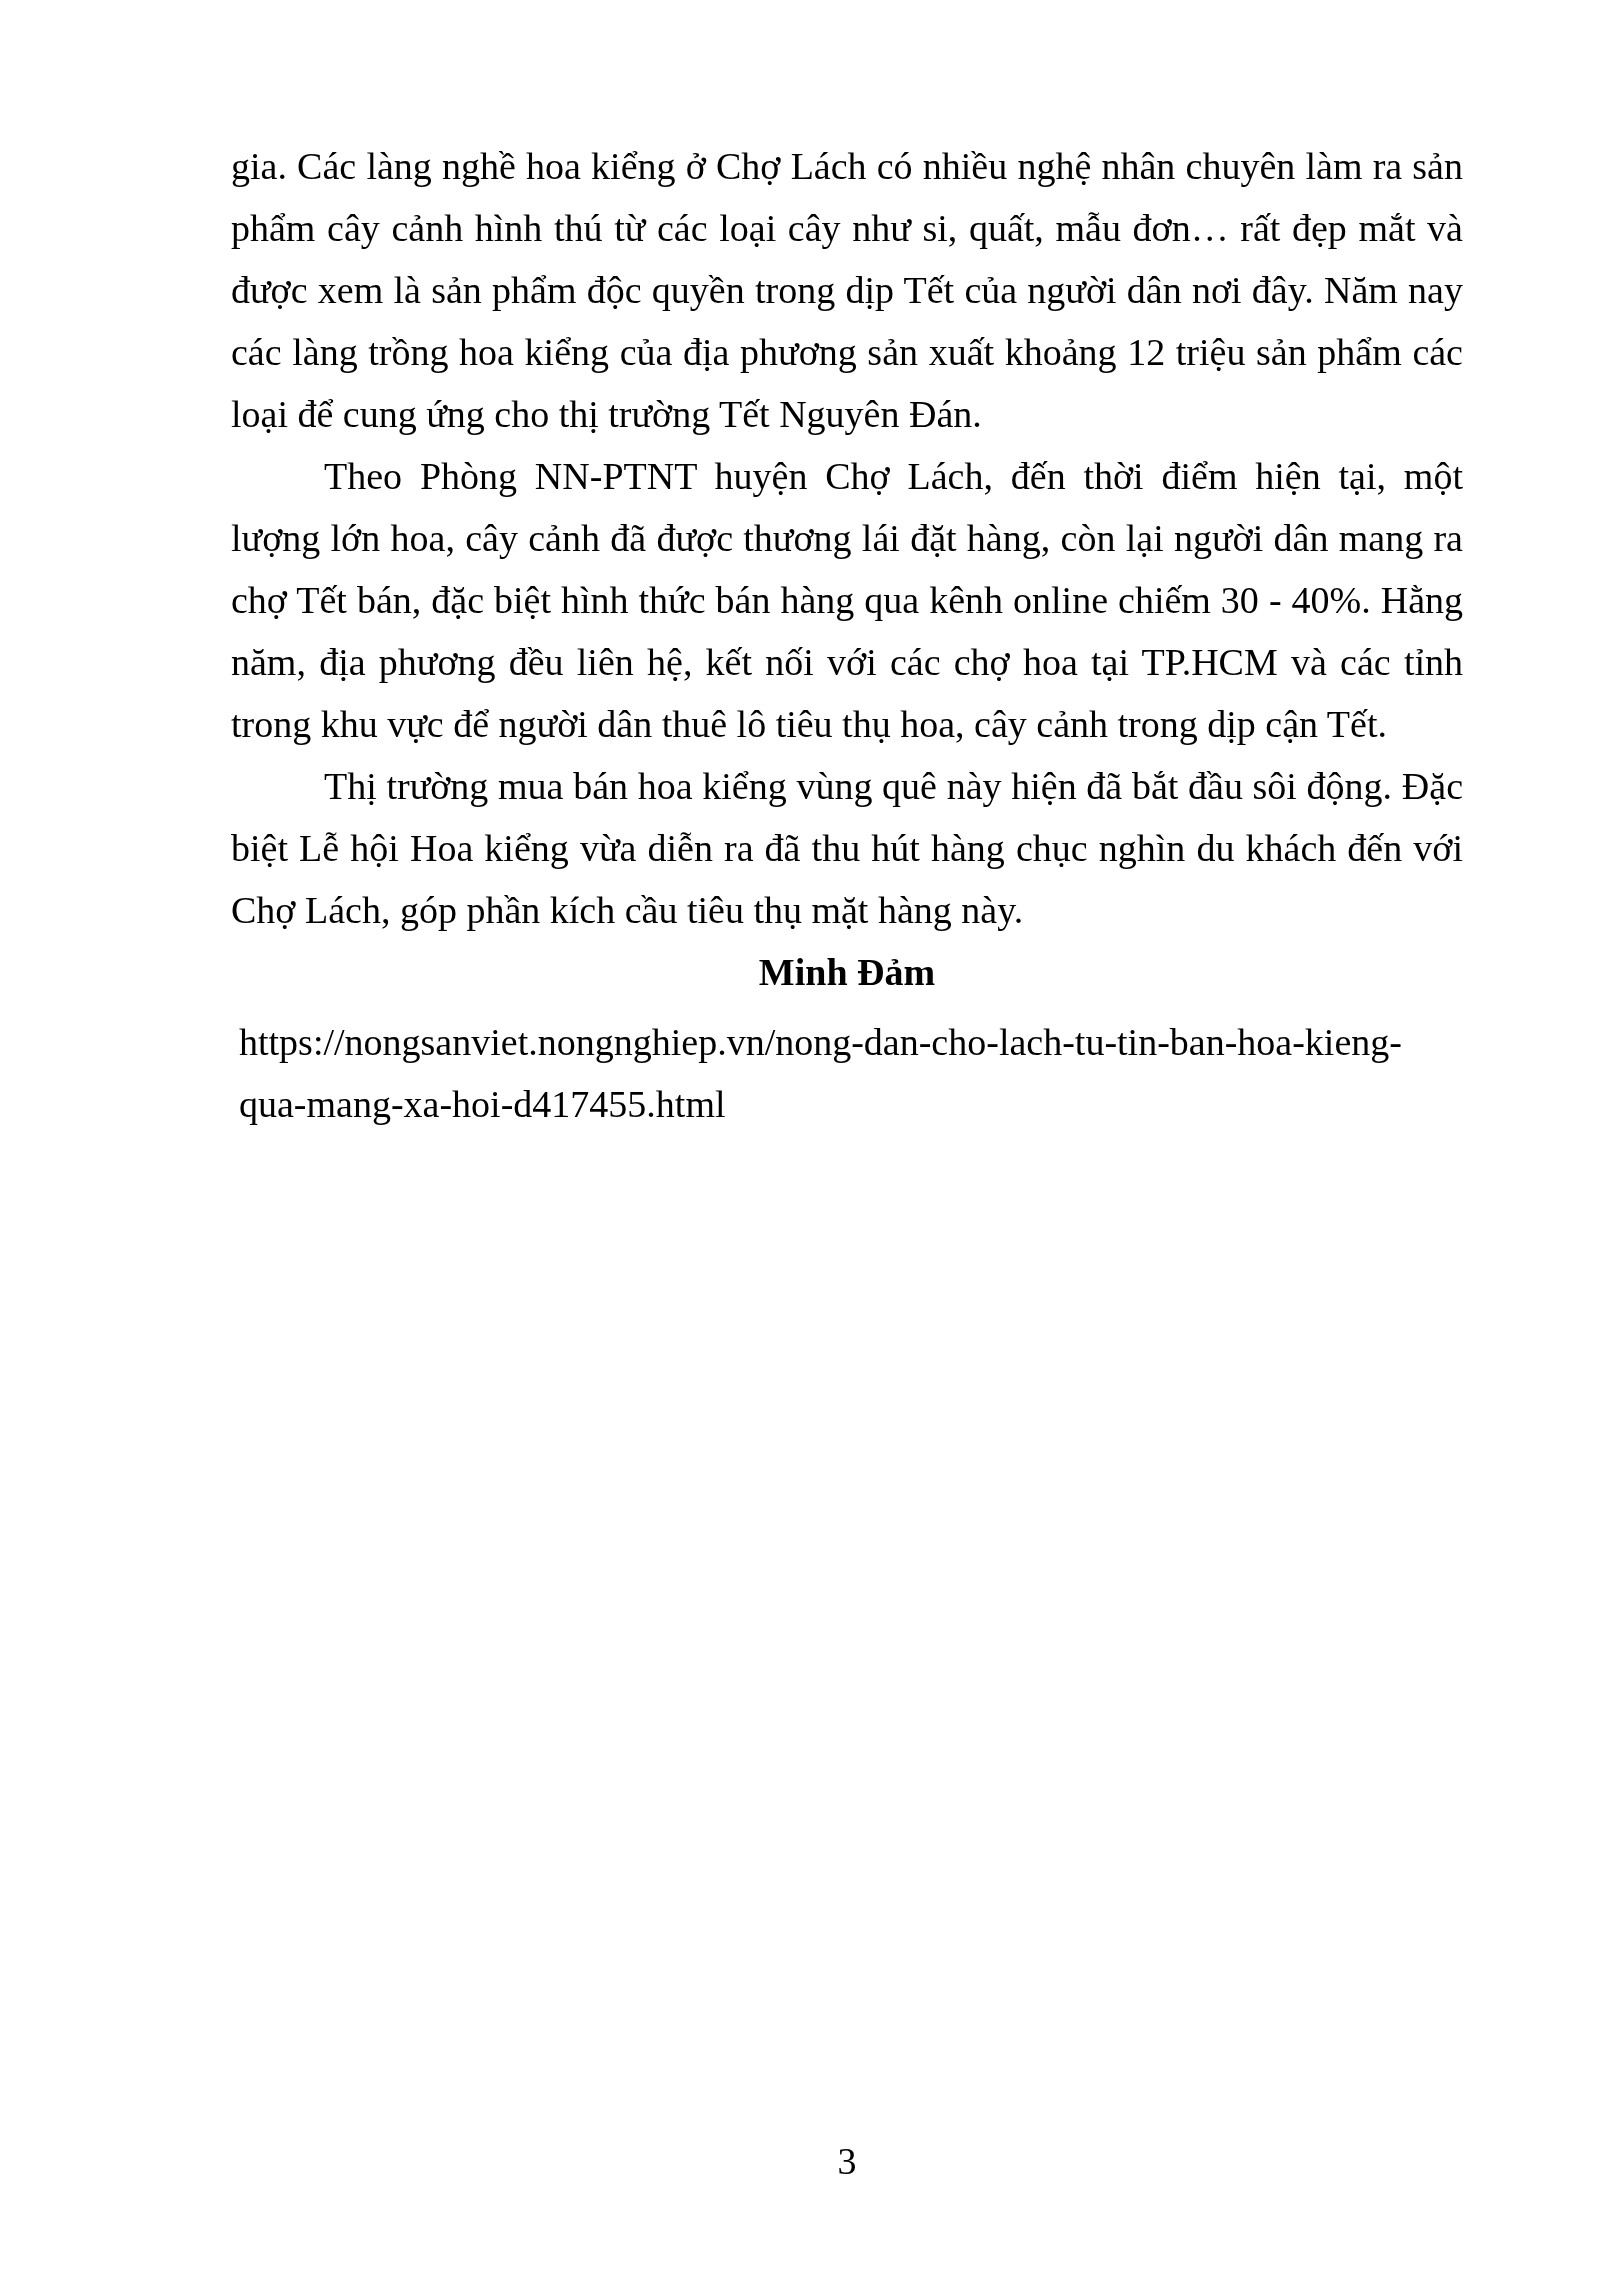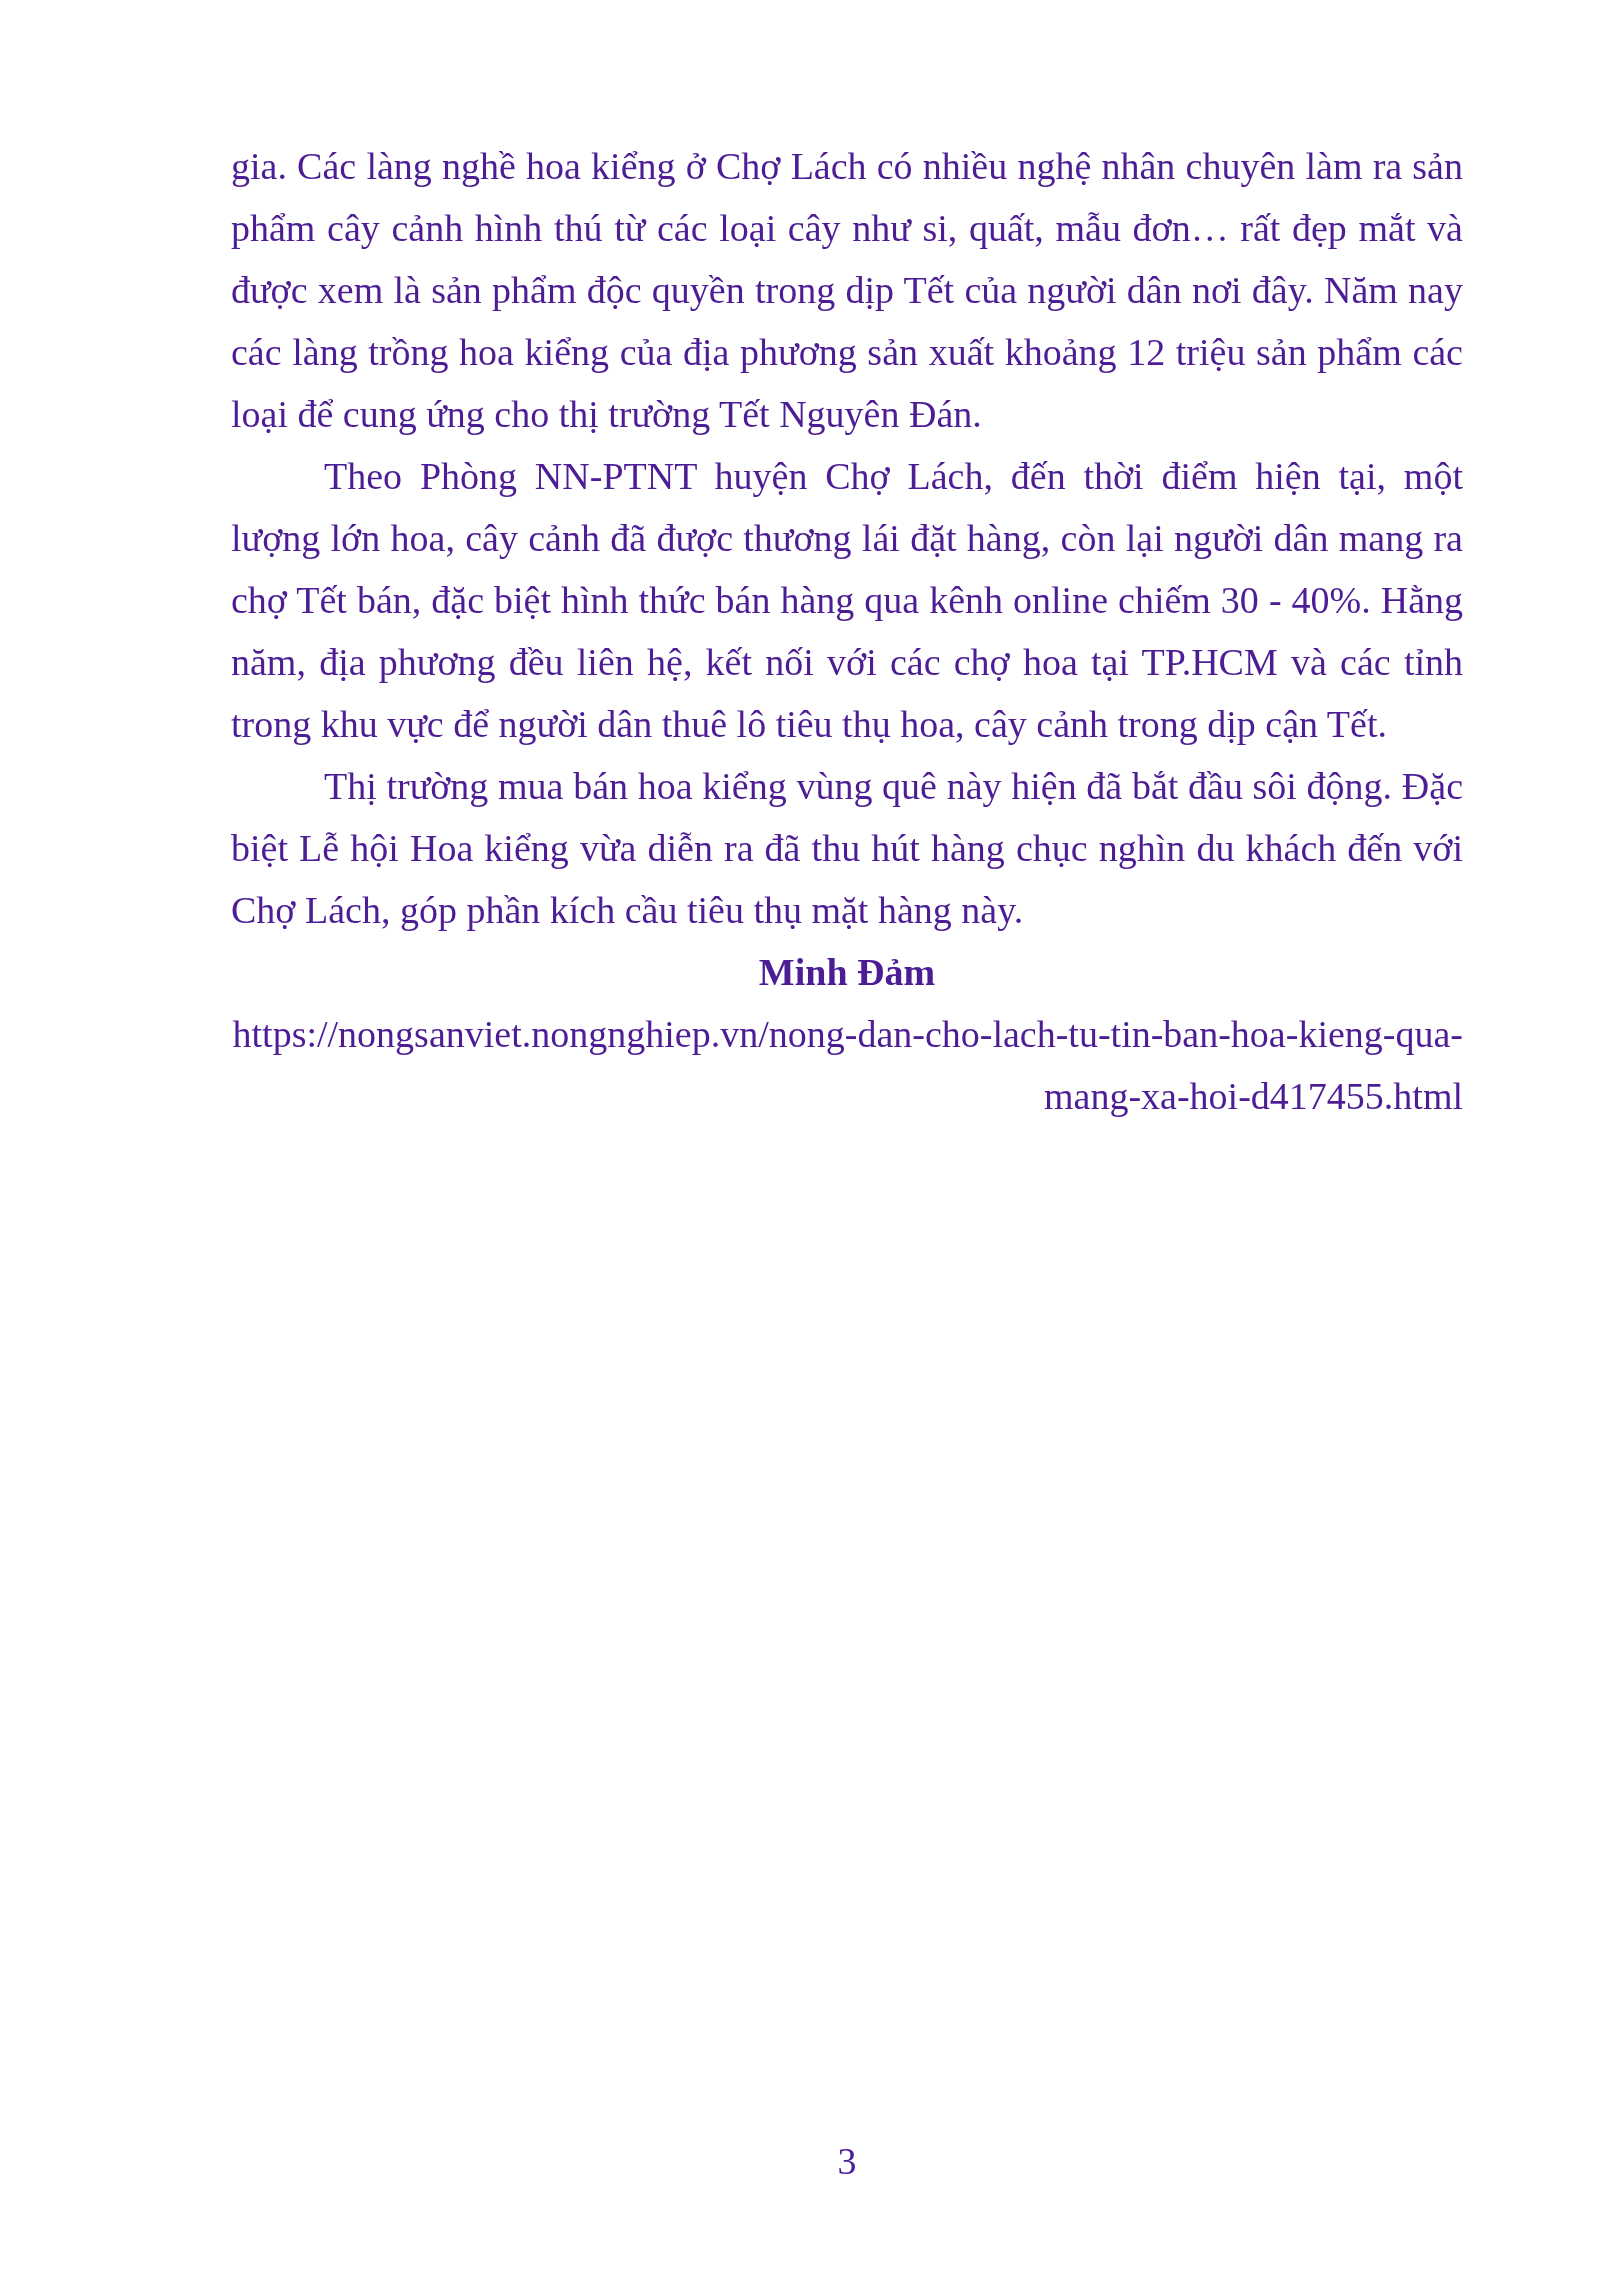--- a/index.html
+++ b/index.html
@@ -7,21 +7,21 @@
     padding: 0;
     background: #ffffff;
   }
   .page {
     position: relative;
     width: 1621px;
     height: 2293px;
     background: #ffffff;
     overflow: hidden;
     font-family: "Liberation Serif", "DejaVu Serif", serif;
-    color: #4c1d95;
+    color: #000000;
   }
   .content {
     position: absolute;
     left: 231px;
     top: 135px;
     width: 1232px;
     font-size: 38px;
     line-height: 62px;
     text-align: justify;
   }
@@ -38,23 +38,23 @@
     font-weight: bold;
     text-align: center;
   }
   .source-label {
     margin: 0;
     padding: 0;
     font-weight: bold;
     text-align: left;
   }
   .source-url {
-    margin: 0;
+    margin: 8px;
     padding: 0;
-    text-align: right;
+    text-align: left;
     overflow-wrap: anywhere;
   }
   .footer {
     position: absolute;
     left: 231px;
     top: 2140px;
     width: 1232px;
     text-align: center;
     font-size: 38px;
     line-height: 43px;

